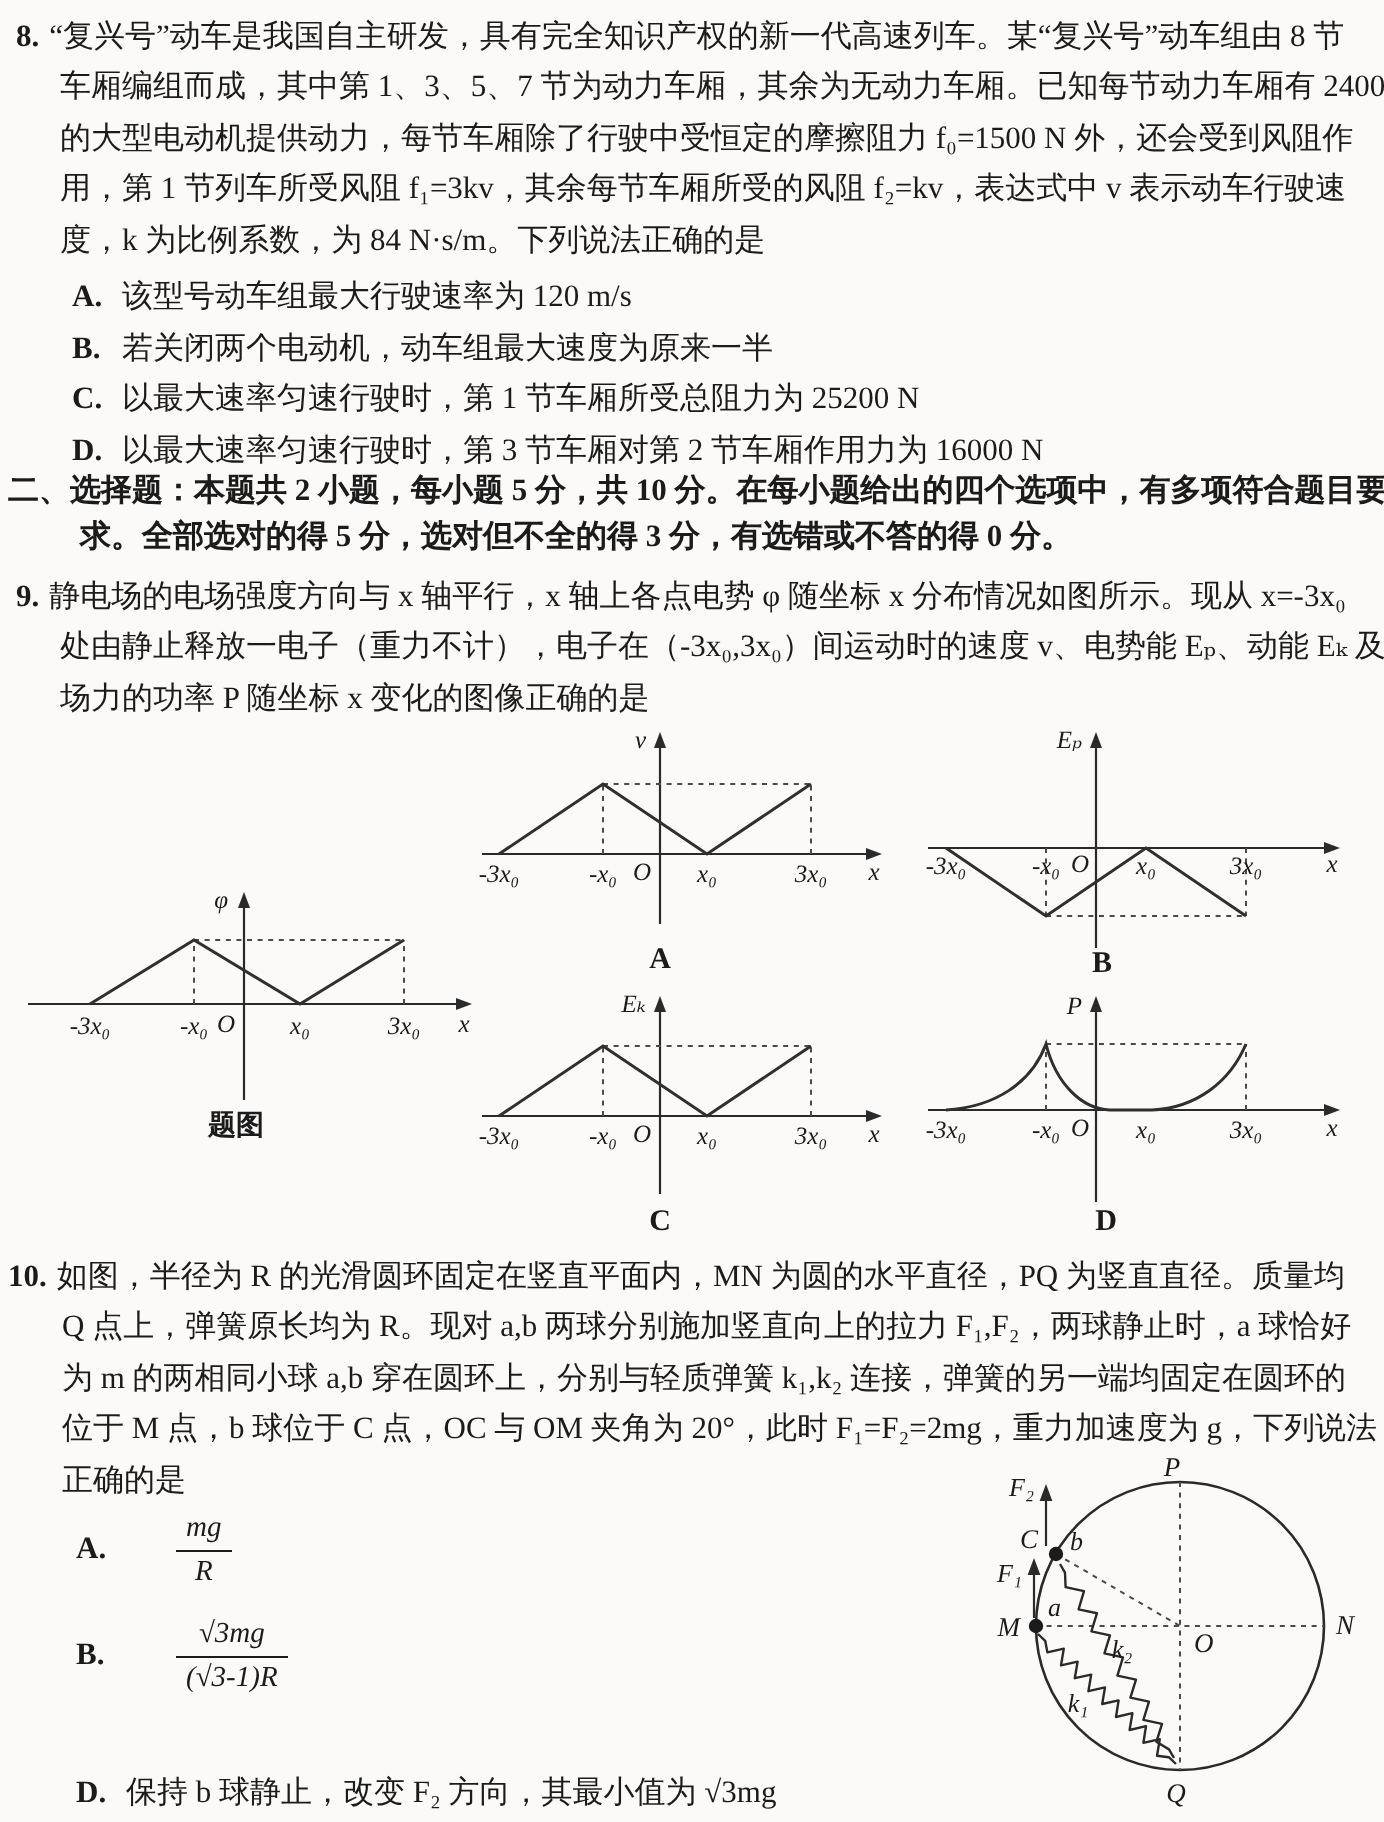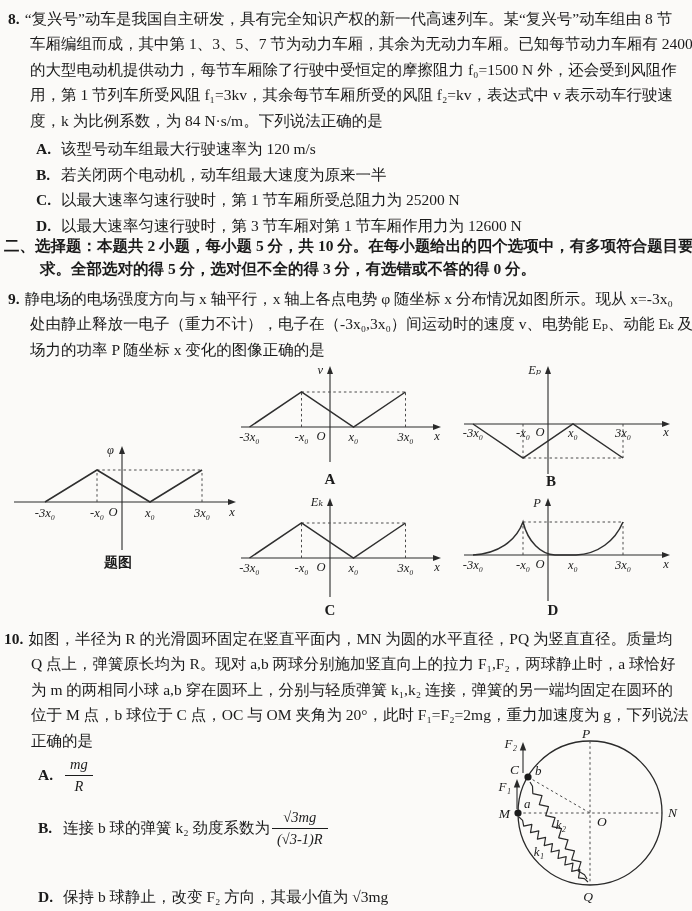--- a/index.html
+++ b/index.html
@@ -10,21 +10,21 @@
   .blk { position:absolute; }
   .tline { white-space:nowrap; font-size:15.5px; line-height:25.4px; height:25.4px; }
   .qnum { font-weight:bold; margin-right:5px; }
   #q8 .cont, #q9 .cont { padding-left:22px; }
   #q10 .cont { padding-left:27px; }
   #sec2 .tline { font-weight:bold; line-height:23px; height:23px; }
   #sec2 .cont { padding-left:36px; }
   .opt { white-space:nowrap; font-size:15.5px; line-height:25.6px; height:25.6px; }
   .olabel { font-weight:bold; display:inline-block; width:25px; }
   .fracrow { position:absolute; display:flex; align-items:center; white-space:nowrap; font-size:15.5px; }
-  .frac { display:inline-block; text-align:center; margin-left:2px; font-style:italic; font-size:14.5px; }
+  .frac { display:inline-block; text-align:center; margin-left:25px; font-style:italic; font-size:14.5px; }
   .frac .num { display:block; padding:0 5px 1px; border-bottom:1.3px solid var(--ink); line-height:19px; }
   .frac .den { display:block; padding:1px 5px 0; line-height:19px; }
   svg { position:absolute; overflow:visible; }
   svg text { font-family:"Liberation Serif","DejaVu Serif",serif; fill:var(--ink); }
   .mt { font-size:12.5px; font-style:italic; }
   .cap { font-size:15px; font-weight:bold; }
   .capcjk { font-size:14px; font-weight:bold; }
   .ax { stroke:#2a2a2a; stroke-width:1.1; fill:none; }
   .crv { stroke:#2f2f2f; stroke-width:1.5; fill:none; }
   .dsh { stroke:#4a4a4a; stroke-width:1; stroke-dasharray:2.5 2.8; fill:none; }
@@ -41,21 +41,21 @@
     <div class="tline cont">车厢编组而成，其中第 1、3、5、7 节为动力车厢，其余为无动力车厢。已知每节动力车厢有 2400 kW</div>
     <div class="tline cont">的大型电动机提供动力，每节车厢除了行驶中受恒定的摩擦阻力 f₀=1500 N 外，还会受到风阻作</div>
     <div class="tline cont">用，第 1 节列车所受风阻 f₁=3kv，其余每节车厢所受的风阻 f₂=kv，表达式中 v 表示动车行驶速</div>
     <div class="tline cont">度，k 为比例系数，为 84 N·s/m。下列说法正确的是</div>
   </div>
 
   <div class="blk" style="left:36px; top:136px;">
     <div class="opt"><span class="olabel">A.</span><span>该型号动车组最大行驶速率为 120 m/s</span></div>
     <div class="opt"><span class="olabel">B.</span><span>若关闭两个电动机，动车组最大速度为原来一半</span></div>
     <div class="opt"><span class="olabel">C.</span><span>以最大速率匀速行驶时，第 1 节车厢所受总阻力为 25200 N</span></div>
-    <div class="opt"><span class="olabel">D.</span><span>以最大速率匀速行驶时，第 3 节车厢对第 1 节车厢作用力为 12600 N</span></div>
+    <div class="opt"><span class="olabel">D.</span><span>以最大速率匀速行驶时，第 3 节车厢对第 2 节车厢作用力为 16000 N</span></div>
   </div>
 
   <div class="blk" id="sec2" style="left:4px; top:234px;">
     <div class="tline">二、选择题：本题共 2 小题，每小题 5 分，共 10 分。在每小题给出的四个选项中，有多项符合题目要</div>
     <div class="tline cont">求。全部选对的得 5 分，选对但不全的得 3 分，有选错或不答的得 0 分。</div>
   </div>
 
   <div class="blk" id="q9" style="left:8px; top:286px;">
     <div class="tline"><span class="qnum">9.</span><span>静电场的电场强度方向与 x 轴平行，x 轴上各点电势 φ 随坐标 x 分布情况如图所示。现从 x=-3x₀</span></div>
     <div class="tline cont">处由静止释放一电子（重力不计），电子在（-3x₀,3x₀）间运动时的速度 v、电势能 Eₚ、动能 Eₖ 及电</div>
@@ -157,21 +157,20 @@
 
   <div class="fracrow" style="left:38px; top:750px; height:50px;">
     <span class="olabel">A.</span>
     <span class="frac">
         <span class="num">mg</span>
         <span class="den">R</span>
       </span>
   </div>
   <div class="fracrow" style="left:38px; top:801px; height:54px;">
     <span class="olabel">B.</span>
-    <span>连接 b 球的弹簧 k₂ 劲度系数为</span>
     <span class="frac">
         <span class="num">√3mg</span>
         <span class="den">(√3-1)R</span>
       </span>
   </div>
   <div class="blk opt" style="left:38px; top:884px;">
     <span class="olabel">D.</span><span>保持 b 球静止，改变 F₂ 方向，其最小值为 √3mg</span>
   </div>
 
   <svg style="left:455px; top:716px;" width="237" height="195" viewBox="0 0 237 195">

